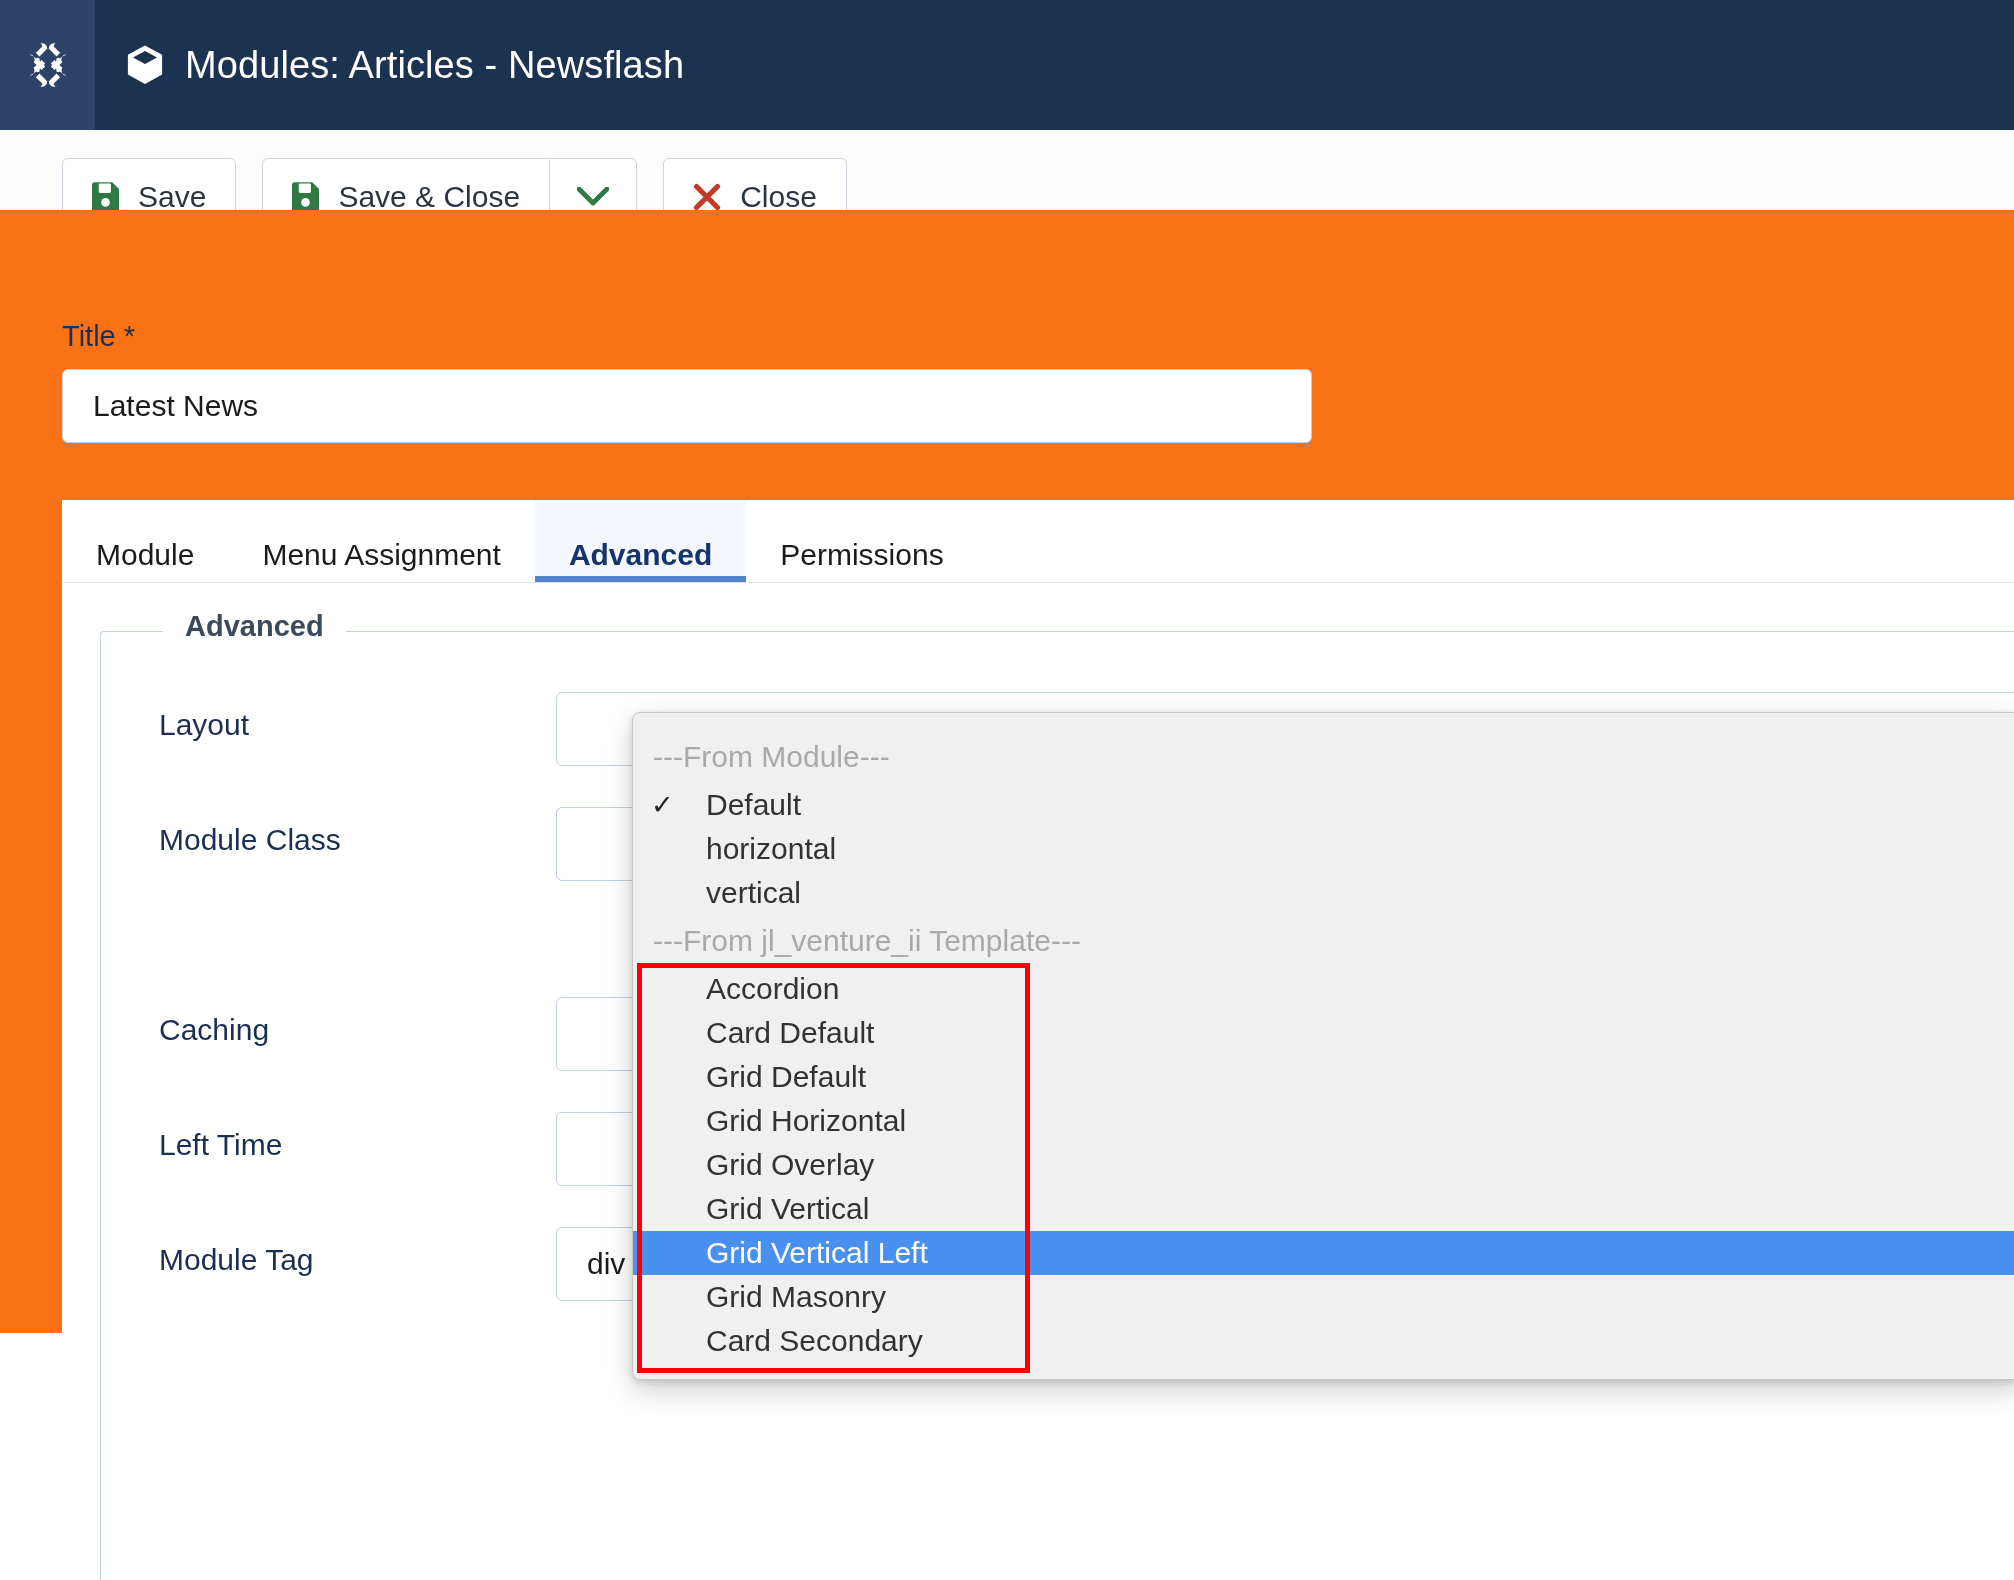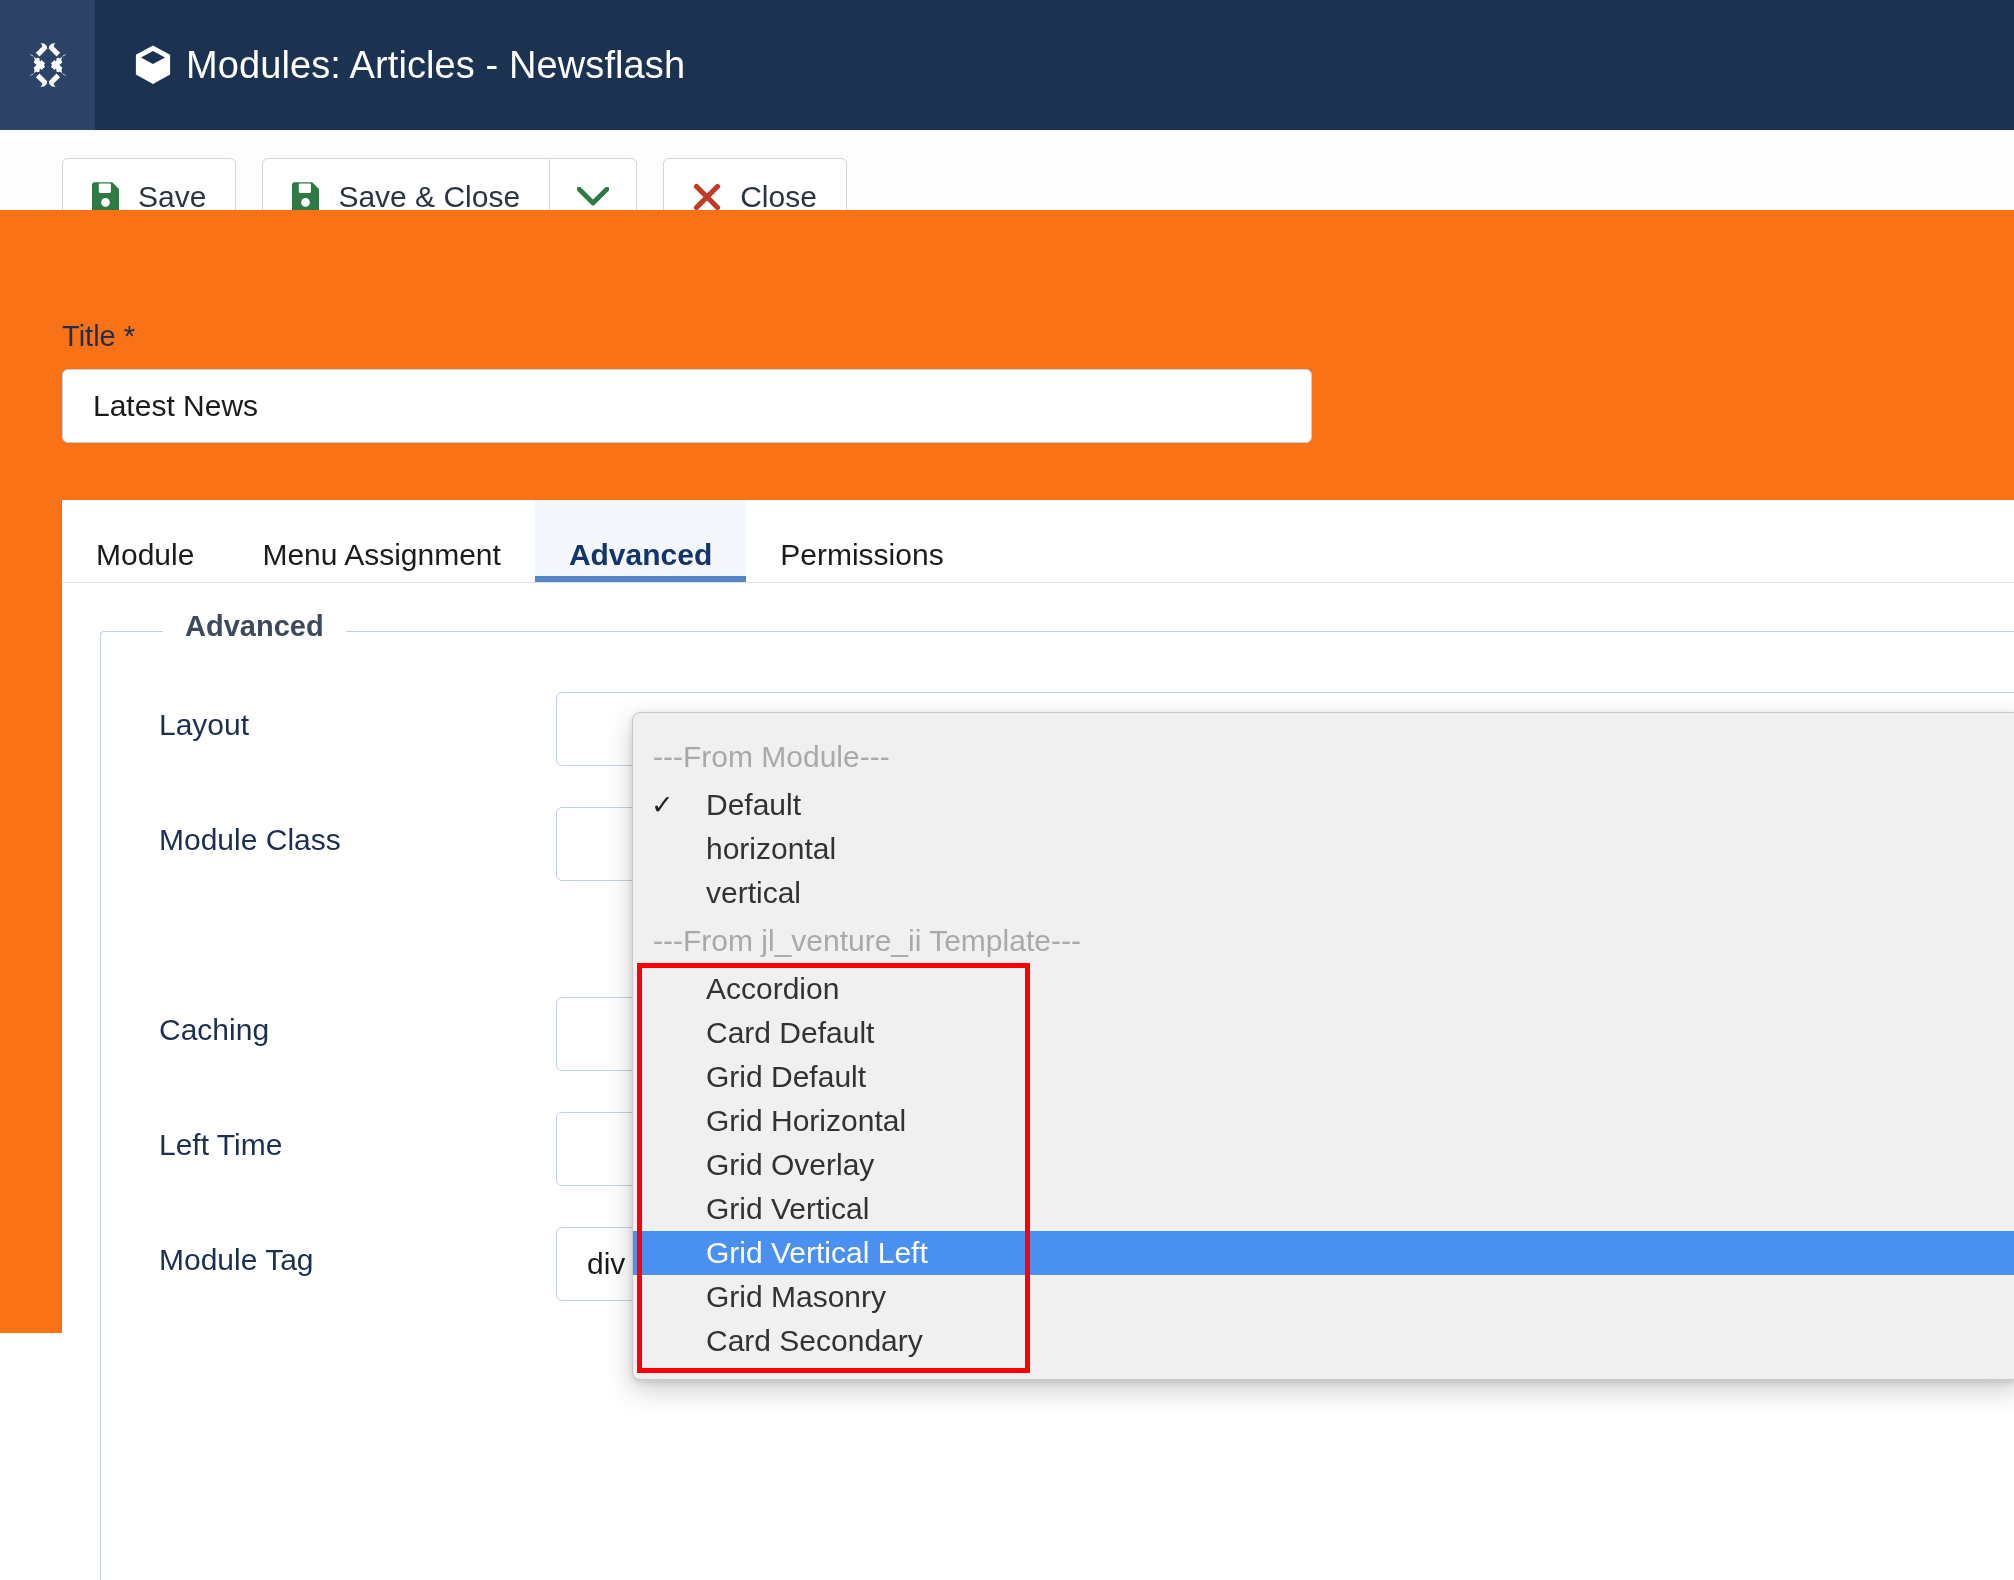--- a/index.html
+++ b/index.html
@@ -33,22 +33,21 @@
     display: flex;
     align-items: center;
     justify-content: center;
     flex: 0 0 auto;
   }
   .joomla-logo { width: 46px; height: 50px; display:block; }
   .header-title-wrap {
     display: flex;
     align-items: center;
     padding-left: 32px;
-    gap: 15px;
-    margin-left: 8px;
+    gap: 22px;
   }
   .cube-icon { width: 36px; height: 40px; display:block; }
   .header-title {
     color: #ffffff;
     font-size: 38px;
     letter-spacing: 0.1px;
     white-space: nowrap;
   }
 
   

